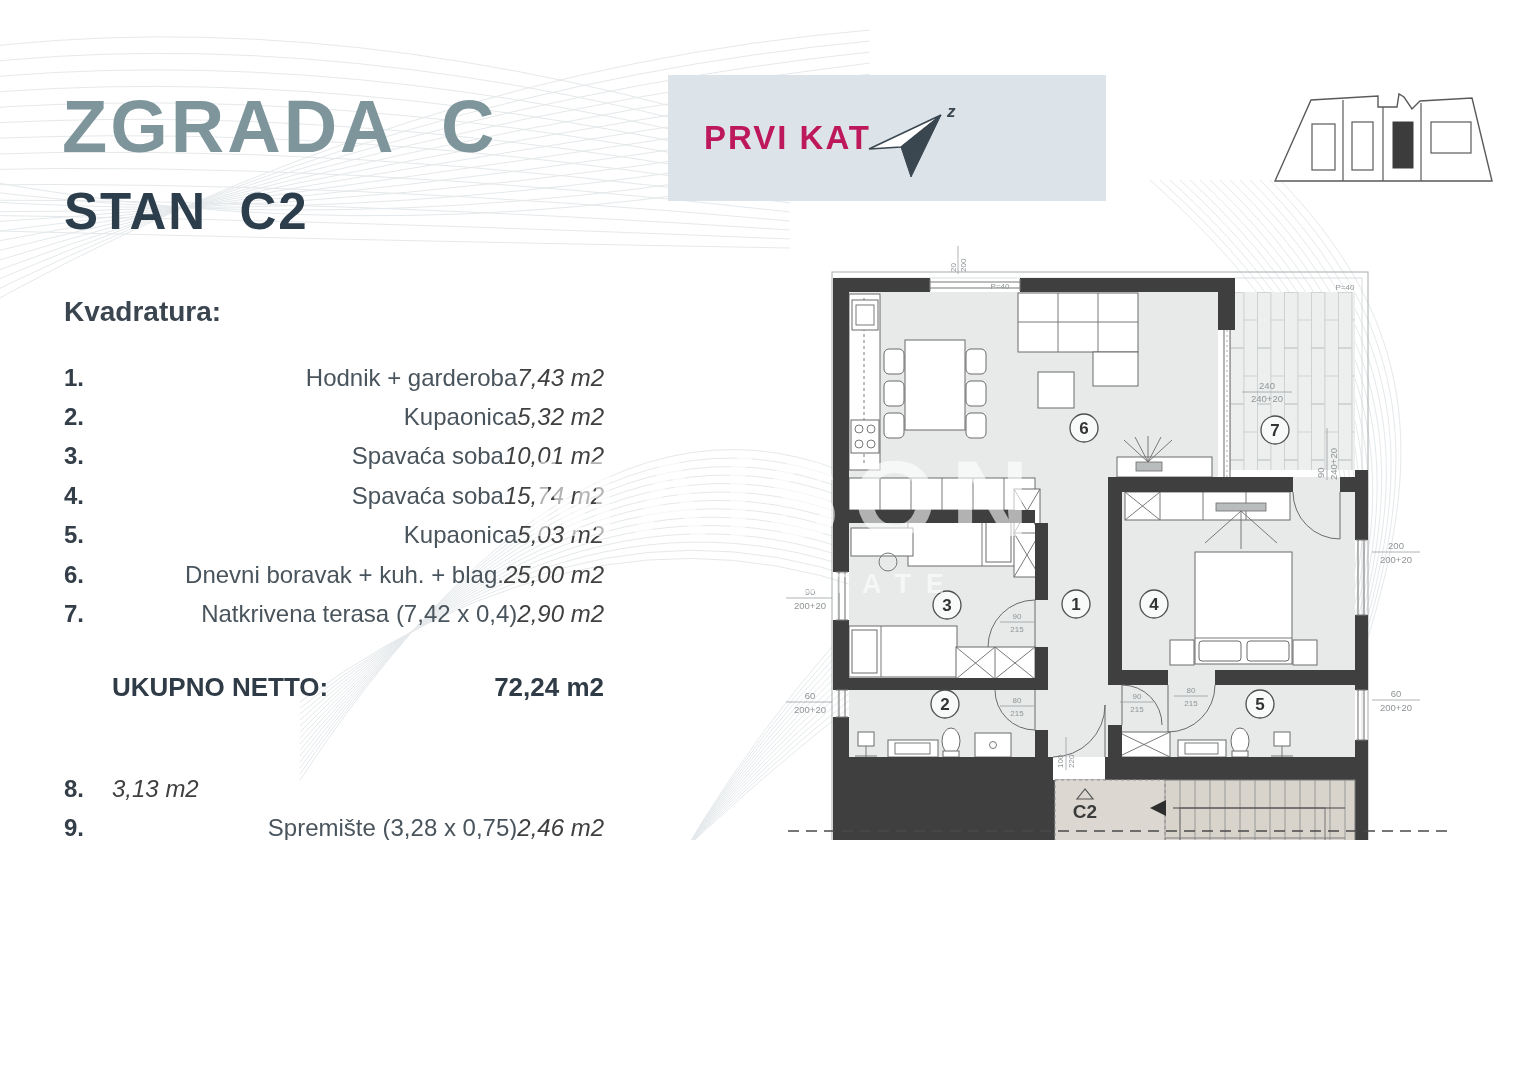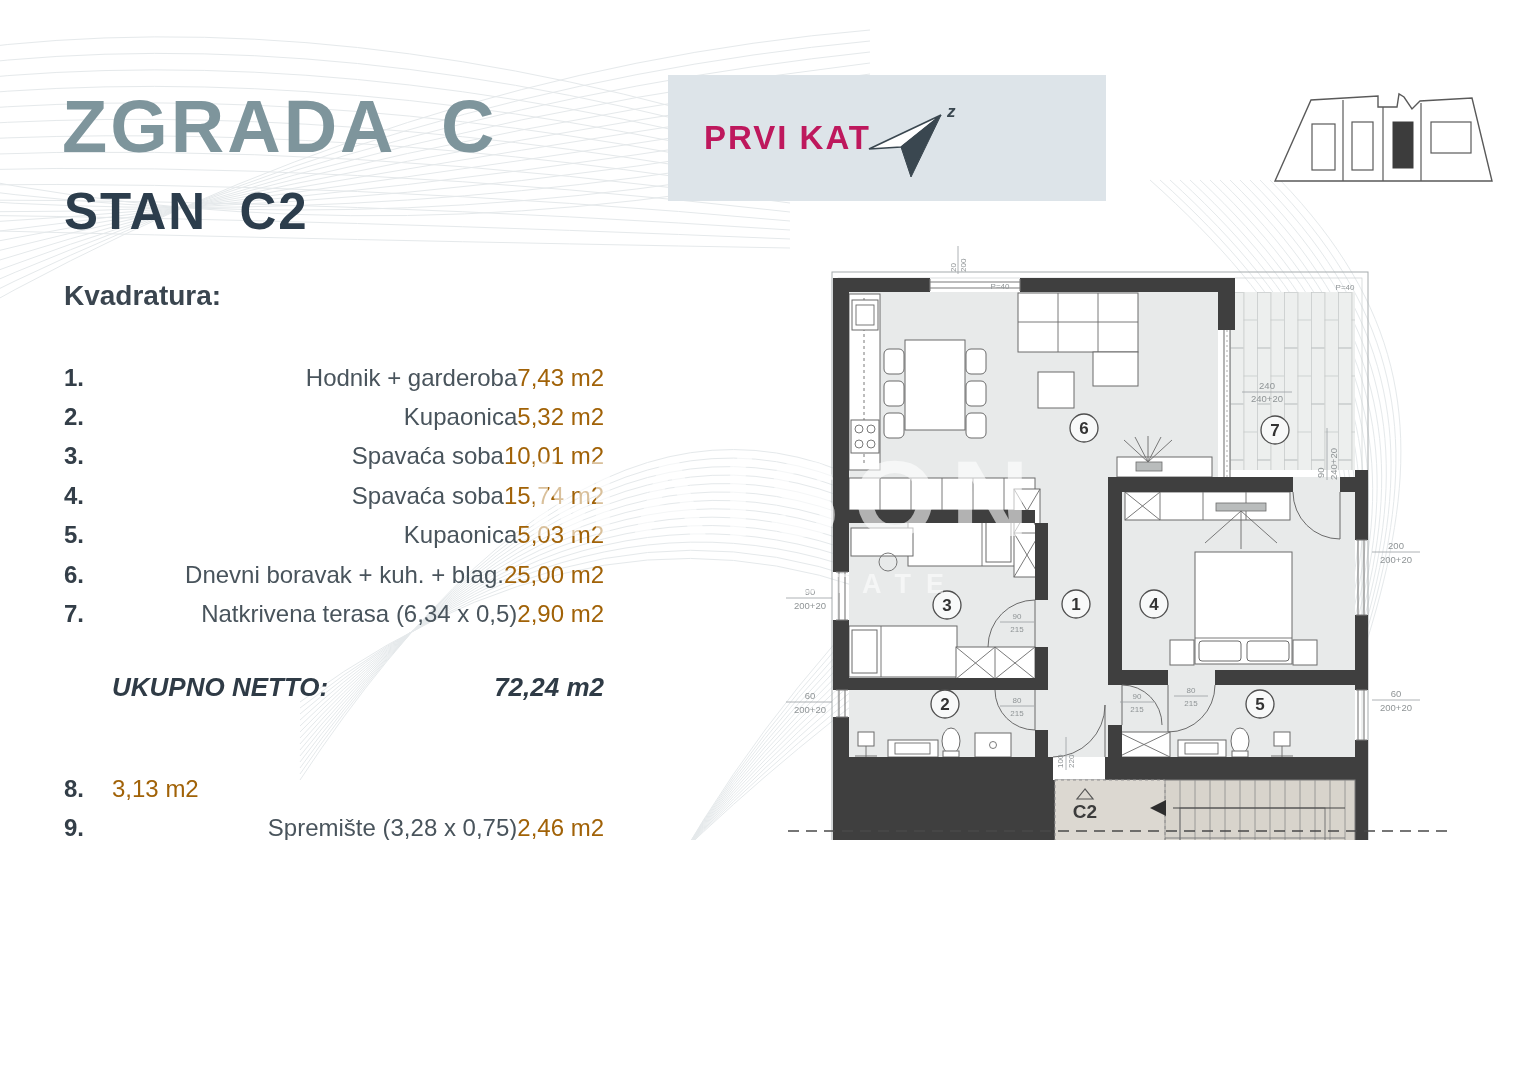--- a/index.html
+++ b/index.html
@@ -8,32 +8,32 @@
   svg{display:block;}
   #bg-curves{position:absolute;left:0;top:0;z-index:0;}
   #bg-curves path{stroke:#e5e9eb;stroke-width:1;fill:none;}
 
   
   .leftcol{position:absolute;z-index:1;}
   #building-title{left:62px;top:84px;font-size:74px;font-weight:800;letter-spacing:3px;
                   color:#7e959c;white-space:pre;}
   #apartment-title{left:64px;top:182px;font-size:51px;font-weight:800;letter-spacing:2px;
                    color:#2c3d4c;white-space:pre;}
-  #areas-heading{left:64px;top:280px;font-size:28px;font-weight:700;color:#3a454f;}
+  #areas-heading{left:64px;top:296px;font-size:28px;font-weight:700;color:#3a454f;}
 
   .rows{position:absolute;left:64px;width:540px;z-index:1;}
   #rows-main{top:358px;}
   #rows-extra{top:769px;}
   .arearow{display:flex;align-items:center;height:39.4px;font-size:24px;}
   .arearow .num{width:48px;font-weight:700;color:#333e48;flex:none;}
   .arearow .nm{flex:1;color:#49545c;text-align:right;}
-  .arearow .val{flex:none;color:#a16207;}
+  .arearow .val{flex:none;font-style:italic;color:#404040;}
   .totalrow{position:absolute;left:64px;width:540px;display:flex;align-items:center;
             height:40px;z-index:1;font-weight:700;color:#2f3b46;}
-  #subtotal-row{top:667px;font-size:26px;font-style:italic;}
+  #subtotal-row{top:667px;font-size:26px;}
   #total-row{top:874px;font-size:26px;}
   .totalrow .lbl{margin-left:48px;flex:1;}
   .totalrow .val{flex:none;}
 
   
   #floor-banner{position:absolute;left:668px;top:75px;width:438px;height:126px;
                 background:#dde4e9;z-index:1;display:flex;align-items:center;}
   #floor-banner .lbl{margin-left:36px;font-size:33px;font-weight:700;letter-spacing:2px;
                      color:#be185d;}
   #north-arrow{position:absolute;left:195px;top:28px;}
@@ -177,21 +177,21 @@
       <span class="nm">Kupaonica</span>
       <span class="val">5,03 m2</span>
     </div>
     <div class="arearow">
       <span class="num">6.</span>
       <span class="nm">Dnevni boravak + kuh. + blag.</span>
       <span class="val">25,00 m2</span>
     </div>
     <div class="arearow">
       <span class="num">7.</span>
-      <span class="nm">Natkrivena terasa (6,34 x 0,5)</span>
+      <span class="nm">Natkrivena terasa (7,42 x 0,4)</span>
       <span class="val">2,90 m2</span>
     </div>
   </div>
 
   <div id="subtotal-row" class="totalrow">
     <span class="lbl">UKUPNO NETTO:</span>
     <span class="val">72,24 m2</span>
   </div>
 
   <div id="rows-extra" class="rows">

